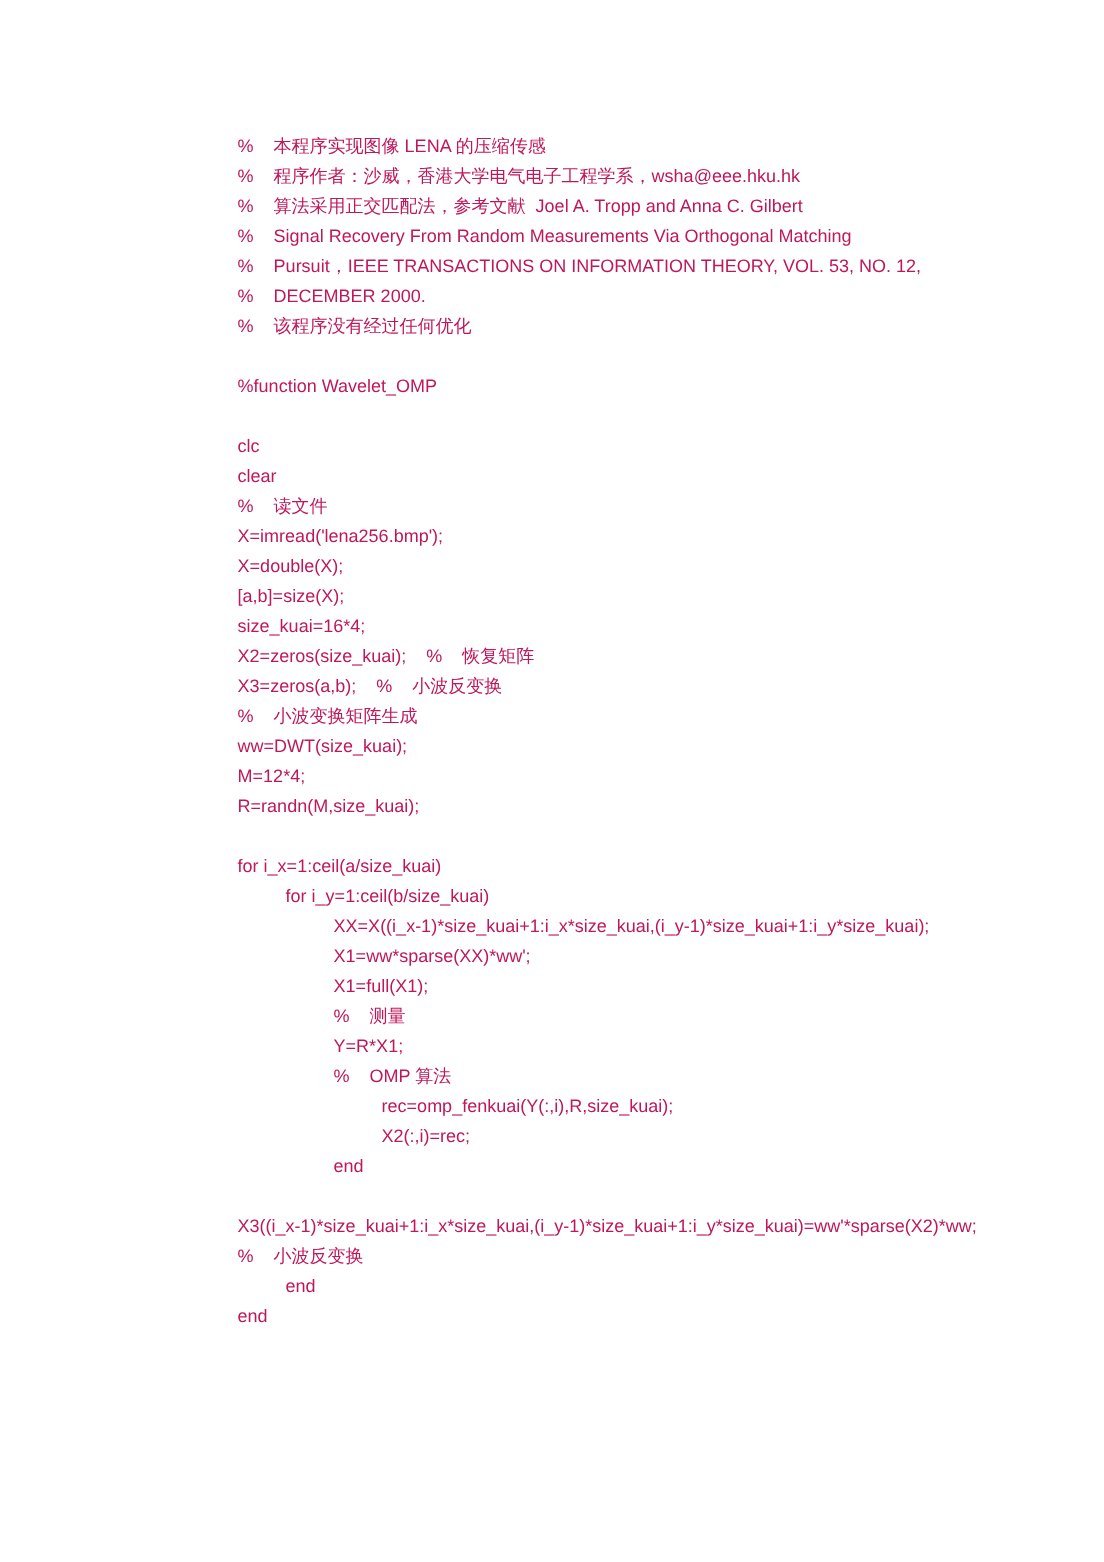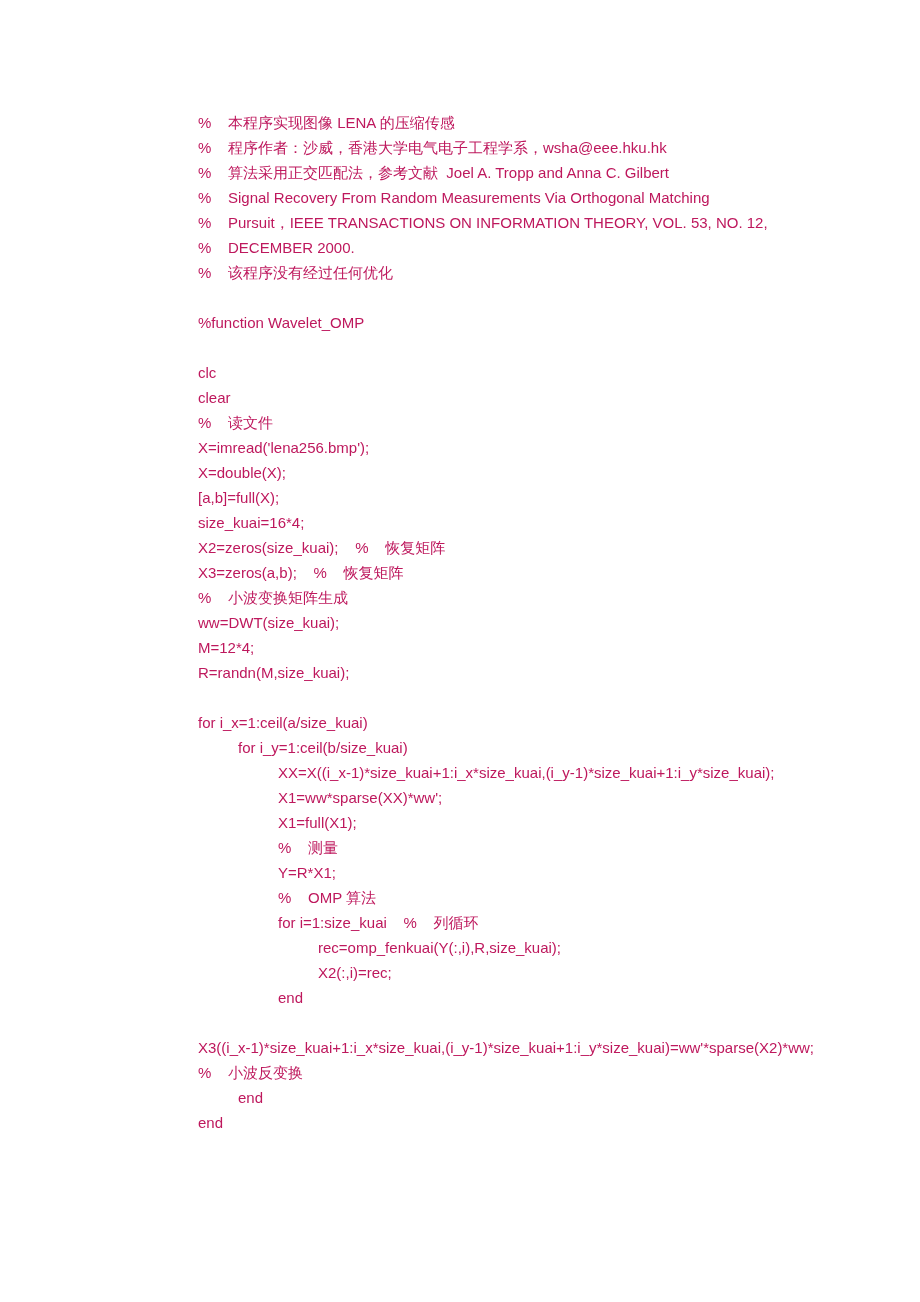--- a/index.html
+++ b/index.html
@@ -42,38 +42,37 @@
     <div class="line">%    DECEMBER 2000.</div>
     <div class="line">%    该程序没有经过任何优化</div>
     <div class="blank"></div>
     <div class="line">%function Wavelet_OMP</div>
     <div class="blank"></div>
     <div class="line">clc</div>
     <div class="line">clear</div>
     <div class="line">%    读文件</div>
     <div class="line">X=imread('lena256.bmp');</div>
     <div class="line">X=double(X);</div>
-    <div class="line">[a,b]=full(X);</div>
+    <div class="line">[a,b]=size(X);</div>
     <div class="line">size_kuai=16*4;</div>
     <div class="line">X2=zeros(size_kuai);    %    恢复矩阵</div>
-    <div class="line">X3=zeros(a,b);    %    恢复矩阵</div>
+    <div class="line">X3=zeros(a,b);    %    小波反变换</div>
     <div class="line">%    小波变换矩阵生成</div>
     <div class="line">ww=DWT(size_kuai);</div>
     <div class="line">M=12*4;</div>
     <div class="line">R=randn(M,size_kuai);</div>
     <div class="blank"></div>
     <div class="line">for i_x=1:ceil(a/size_kuai)</div>
     <div class="line indent1">for i_y=1:ceil(b/size_kuai)</div>
     <div class="line indent2">XX=X((i_x-1)*size_kuai+1:i_x*size_kuai,(i_y-1)*size_kuai+1:i_y*size_kuai);</div>
     <div class="line indent2">X1=ww*sparse(XX)*ww';</div>
     <div class="line indent2">X1=full(X1);</div>
     <div class="line indent2">%    测量</div>
     <div class="line indent2">Y=R*X1;</div>
     <div class="line indent2">%    OMP 算法</div>
-    <div class="line indent2">for i=1:size_kuai    %    列循环</div>
     <div class="line indent3">rec=omp_fenkuai(Y(:,i),R,size_kuai);</div>
     <div class="line indent3">X2(:,i)=rec;</div>
     <div class="line indent2">end</div>
     <div class="blank"></div>
     <div class="line">X3((i_x-1)*size_kuai+1:i_x*size_kuai,(i_y-1)*size_kuai+1:i_y*size_kuai)=ww'*sparse(X2)*ww;</div>
     <div class="line">%    小波反变换</div>
     <div class="line indent1">end</div>
     <div class="line">end</div>
   </div>
 

